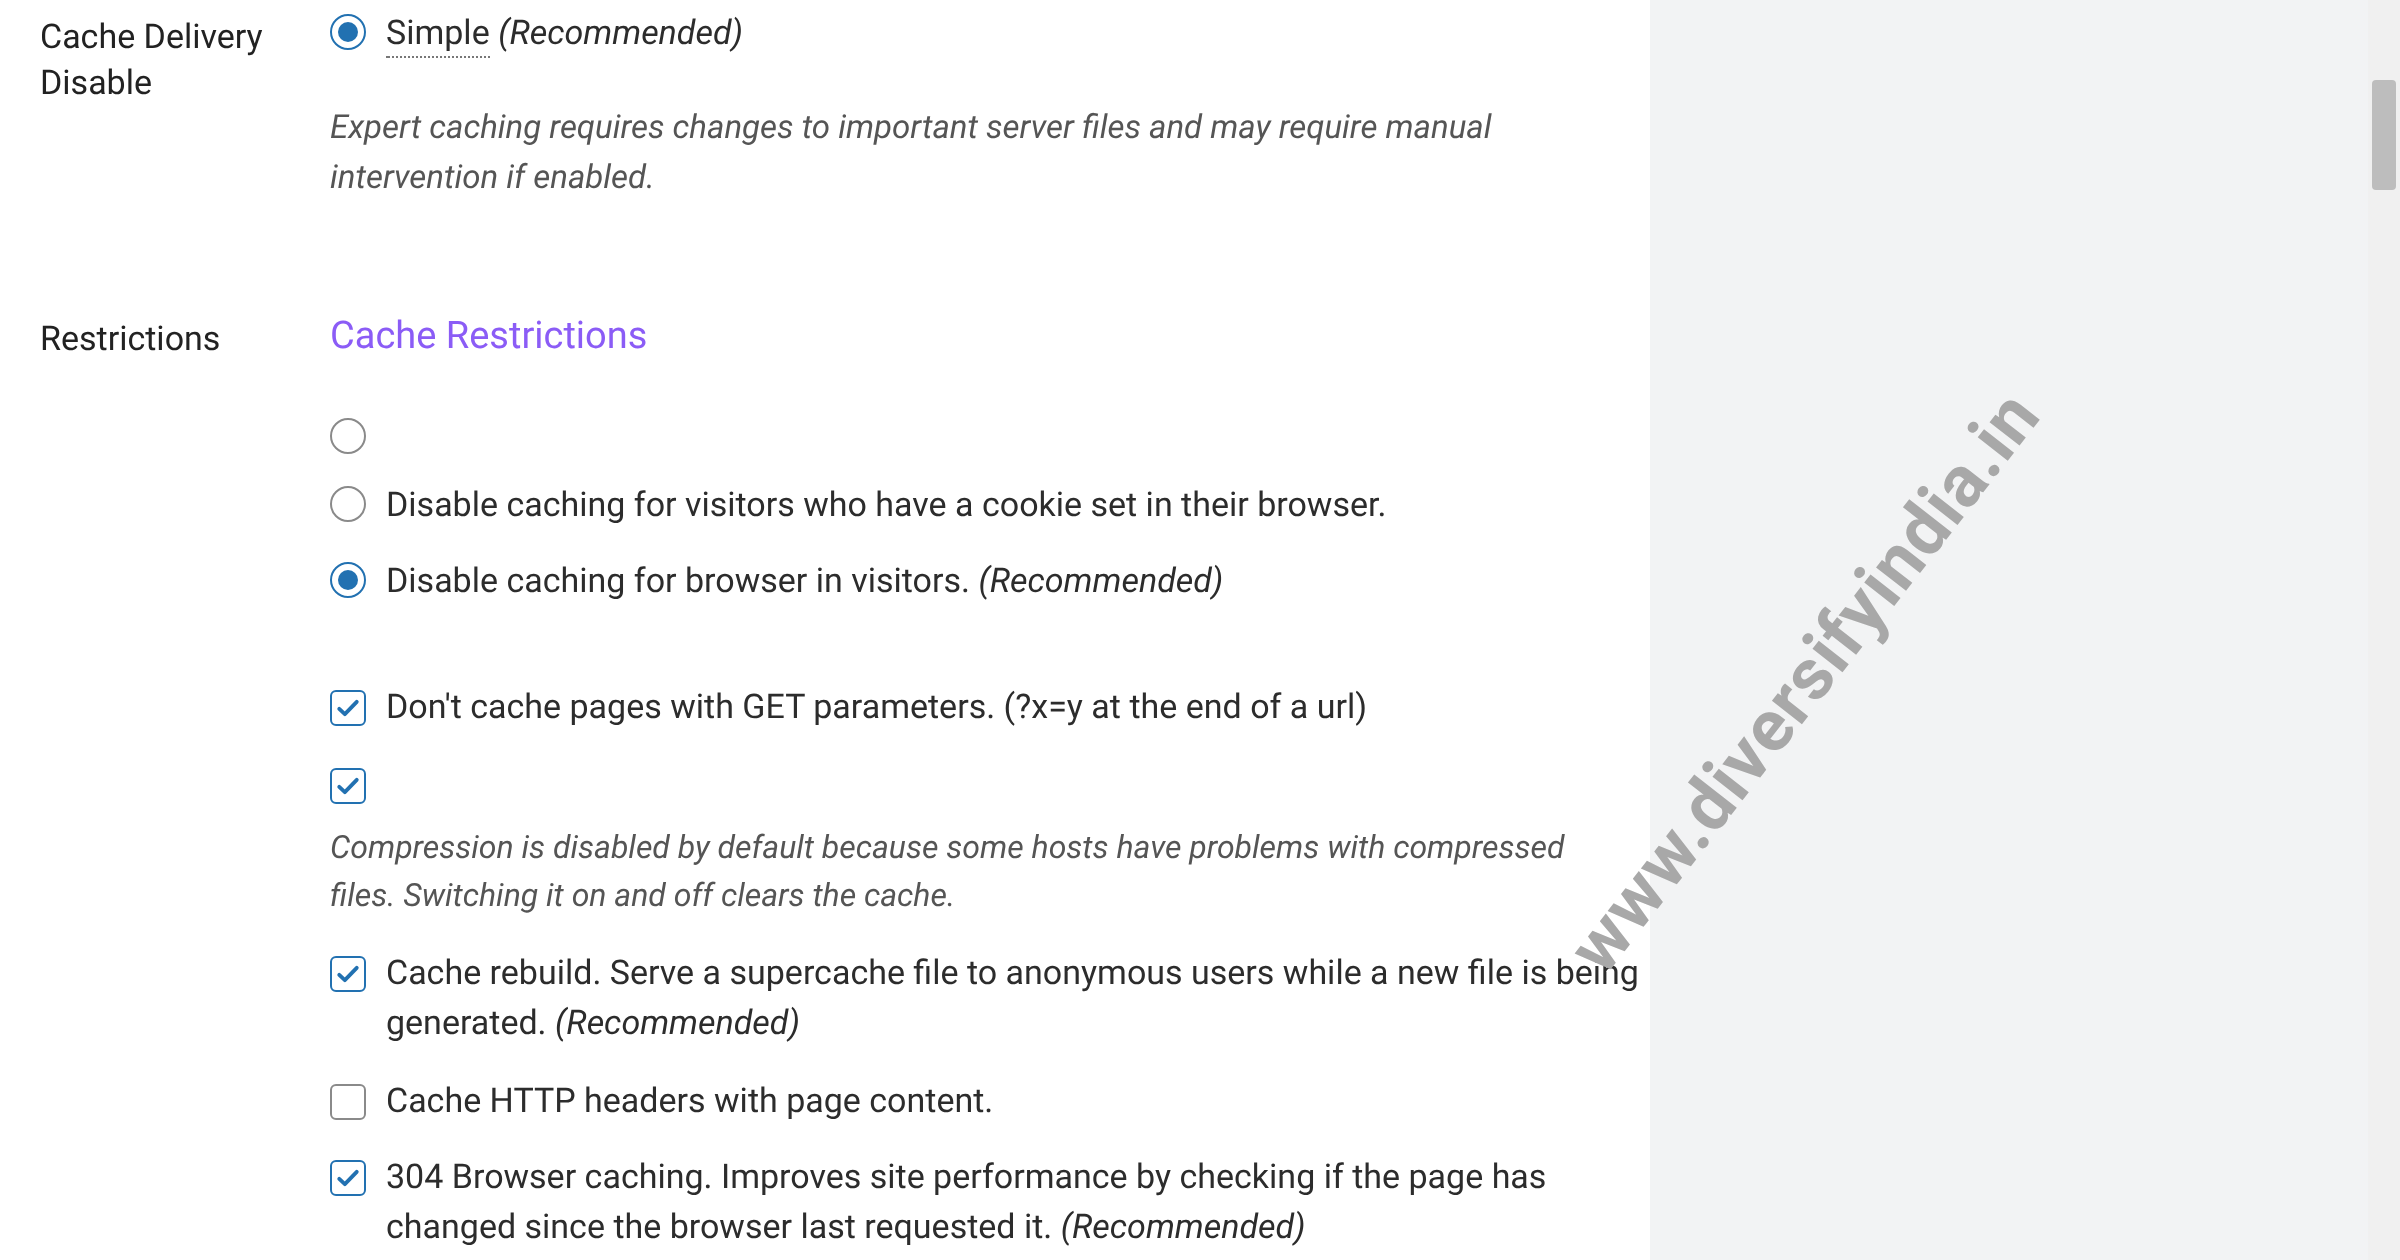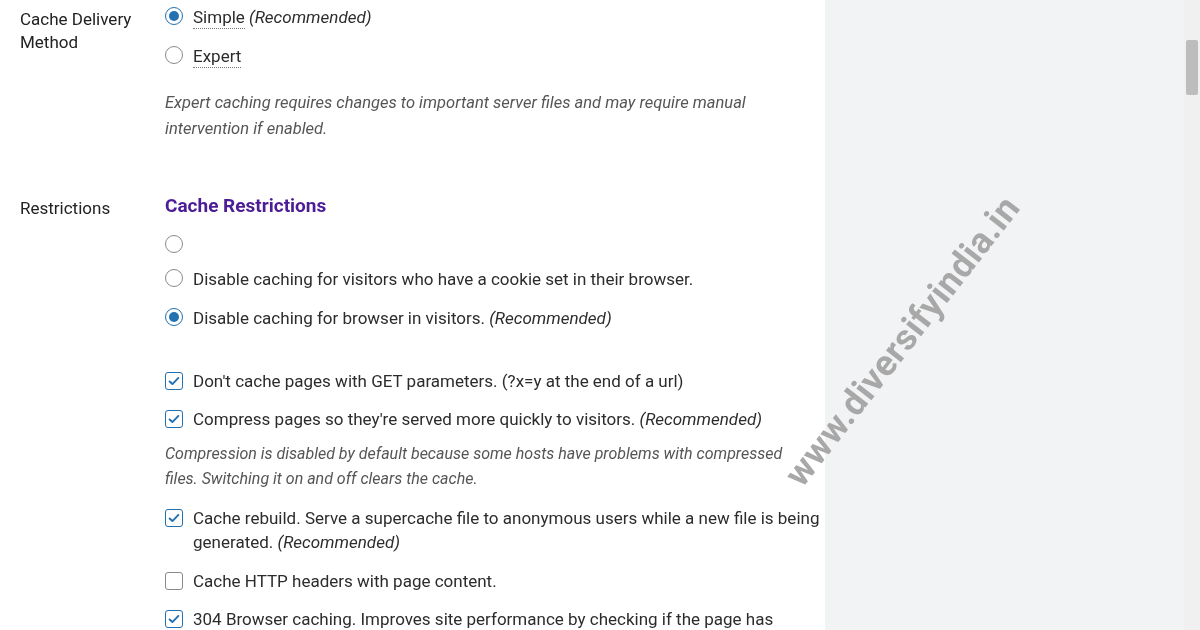--- a/index.html
+++ b/index.html
@@ -78,23 +78,23 @@
     color: #555;
     font-size: 16.5px;
     line-height: 1.55;
     margin-top: 22px;
     margin-bottom: 18px;
     max-width: 640px;
   }
   .section-gap { height: 30px; }
   .subheading {
     font-size: 19px;
-    font-weight: 700;
-    color: #4c1d95;
-    margin-bottom: 16px;
+    font-weight: 400;
+    color: #8b5cf6;
+    margin-bottom: 28px;
   }
   .check {
     width: 18px;
     height: 18px;
     border: 1px solid #8a8a8a;
     border-radius: 3px;
     flex-shrink: 0;
     margin-top: 3px;
     display: flex;
     align-items: center;
@@ -158,34 +158,28 @@
 <body>
 
 <div class="right-panel"></div>
 <div class="scrollbar-track">
   <div class="scrollbar-thumb"></div>
 </div>
 <div class="watermark">www.diversifyindia.in</div>
 
 <div class="container">
   <div class="left-col">
-    <div class="left-label">Cache Delivery Method</div>
+    <div class="left-label">Cache Delivery Disable</div>
   </div>
   <div class="right-col">
     <div class="radio-row">
       <div class="radio selected"></div>
       <div class="label-text">
         <span class="dotted-underline">Simple</span>
         <span class="rec"> <span>(Recommended)</span></span>
-      </div>
-    </div>
-    <div class="radio-row">
-      <div class="radio"></div>
-      <div class="label-text">
-        <span class="dotted-underline">Expert</span>
       </div>
     </div>
     <div class="help">Expert caching requires changes to important server files and may require manual intervention if enabled.</div>
   </div>
 </div>
 
 <div class="section-gap"></div>
 
 <div class="container">
   <div class="left-col">
@@ -219,24 +213,20 @@
       </div>
       <div class="label-text">Don't cache pages with GET parameters. (?x=y at the end of a url)</div>
     </div>
 
     <div class="check-row">
       <div class="check checked">
         <svg viewBox="0 0 16 16">
             <path d="M3 8.5 L6.2 11.5 L13 4.5"></path>
           </svg>
       </div>
-      <div class="label-text">
-        <span>Compress pages so they're served more quickly to visitors.</span>
-        <span class="rec"> <span>(Recommended)</span></span>
-      </div>
     </div>
     <div class="sub-help">Compression is disabled by default because some hosts have problems with compressed files. Switching it on and off clears the cache.</div>
 
     <div class="check-row">
       <div class="check checked">
         <svg viewBox="0 0 16 16">
             <path d="M3 8.5 L6.2 11.5 L13 4.5"></path>
           </svg>
       </div>
       <div class="label-text">

